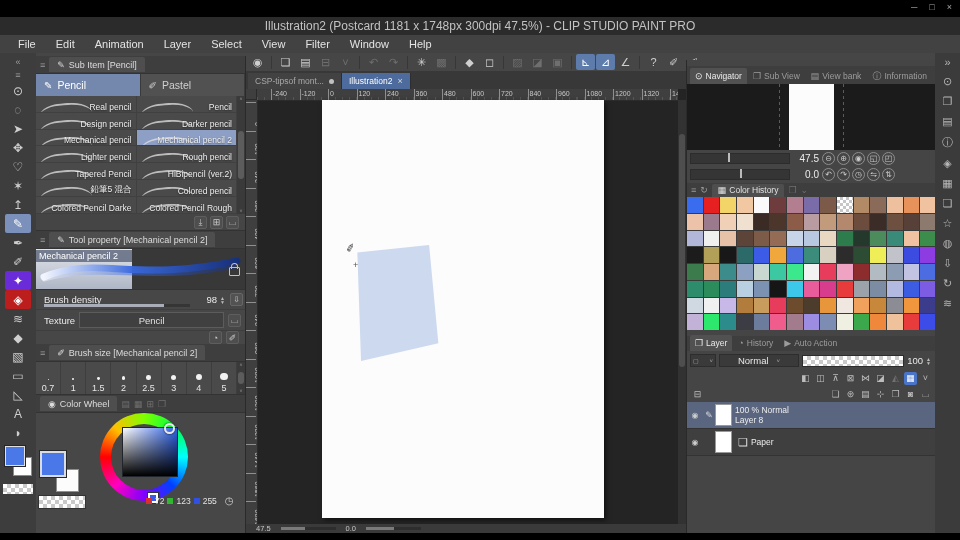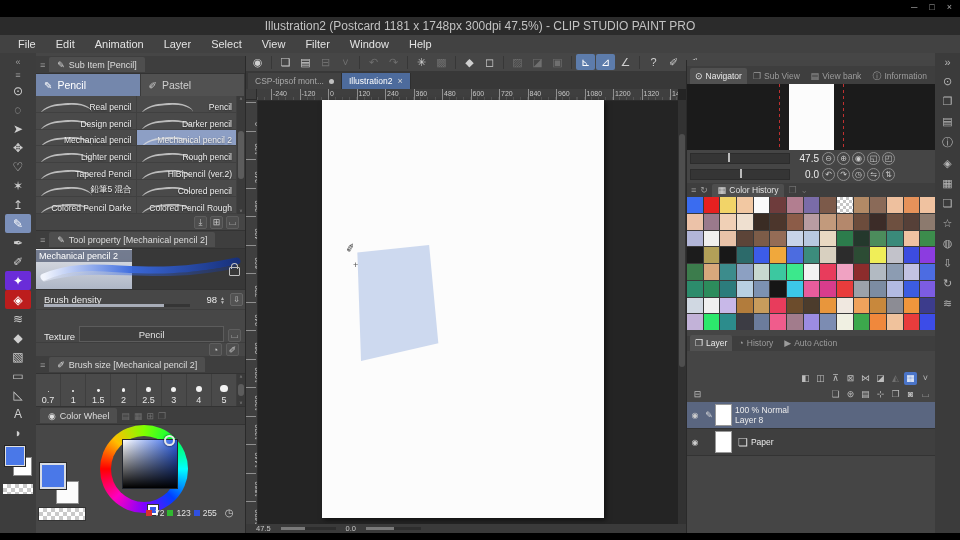--- a/index.html
+++ b/index.html
@@ -61,21 +61,21 @@
   .lock{position:absolute;right:5px;top:18px;width:9px;height:7px;border:1px solid #c0c0c0;border-radius:1px;z-index:2;}
   .lock::before{content:"";position:absolute;left:1px;top:-5px;width:5px;height:5px;border:1px solid #c0c0c0;border-bottom:none;border-radius:4px 4px 0 0;}
   .tp-slider{height:19px;position:relative;display:flex;align-items:center;padding:0 2px 0 8px;border-bottom:1px solid #3e3e3e;gap:3px;}
   .tp-label{font-size:9.5px;color:#eaeaea;flex:1;}
   .tp-value{font-size:9.5px;color:#eaeaea;}
   .stepper{display:flex;flex-direction:column;font-size:5px;color:#bbb;line-height:4px;width:7px;}
   .side-btn{width:13px;height:13px;background:#525252;border:1px solid #666;border-radius:2px;font-size:8px;color:#ccc;display:flex;align-items:center;justify-content:center;box-sizing:border-box;}
   .tp-bar{position:absolute;left:8px;bottom:2px;width:146px;height:3px;background:#353535;}
   .tp-fill{height:100%;background:#a8adb8;}
   .fill-size{width:55%;} .fill-density{width:82%;}
-  .tp-texture{height:20px;display:flex;align-items:flex-end;gap:4px;padding:0 4px 0 8px;border-bottom:1px solid #3e3e3e;margin-top:12px;}
+  .tp-texture{height:20px;display:flex;align-items:center;gap:4px;padding:0 4px 0 8px;border-bottom:1px solid #3e3e3e;}
   .tex-btn{flex:1;height:14px;background:#404040;border:1px solid #5c5c5c;display:flex;align-items:center;justify-content:center;font-size:9.5px;color:#e0e0e0;}
   .tp-foot{height:13px;display:flex;justify-content:flex-end;gap:4px;padding-right:6px;align-items:center;font-size:9px;color:#bdbdbd;}
   
   .bs-grid{display:flex;height:33px;background:#4a4a4a;border-bottom:1px solid #333;position:relative;padding-right:8px;box-sizing:border-box;}
   .bs-cell{flex:1;border-right:1px solid #3e3e3e;display:flex;flex-direction:column;align-items:center;justify-content:flex-end;padding-bottom:1px;box-sizing:border-box;}
   .bs-dot{background:#f2f2f2;border-radius:50%;margin-bottom:3px;flex:0 0 auto;}
   .bs-num{font-size:9px;color:#e8e8e8;}
   
   .cw-body{position:relative;height:95px;background:#474747;overflow:visible;}
   .ring{position:absolute;left:64px;top:0;width:88px;height:88px;border-radius:50%;
@@ -719,20 +719,36 @@
         </span>
         <span class="ptab">
           <span class="pt-ic">◔</span>
           <span>History</span>
         </span>
         <span class="ptab">
           <span class="pt-ic">▶</span>
           <span>Auto Action</span>
         </span>
       </div>
+    <div class="blend-row">
+      <span class="mini-sel">
+          <span>▢</span>
+          <span>˅</span>
+        </span>
+      <span class="blend-sel">
+        <span>Normal</span>
+          <span class="car">˅</span>
+      </span>
+      <span class="op-slider checker"></span>
+      <span class="op-val">100</span>
+      <span class="stepper">
+          <span>▲</span>
+          <span>▼</span>
+        </span>
+    </div>
     <div class="lyr-ics" style="top:311px">
         <span class="lyr-ic">◧</span>
         <span class="lyr-ic">◫</span>
         <span class="lyr-ic">⊼</span>
         <span class="lyr-ic">⊠</span>
         <span class="lyr-ic">⋈</span>
         <span class="lyr-ic">◪</span>
         <span class="lyr-ic muted">◭</span>
         <span class="lyr-ic ic-active">▦</span>
         <span class="lyr-ic">˅</span>

